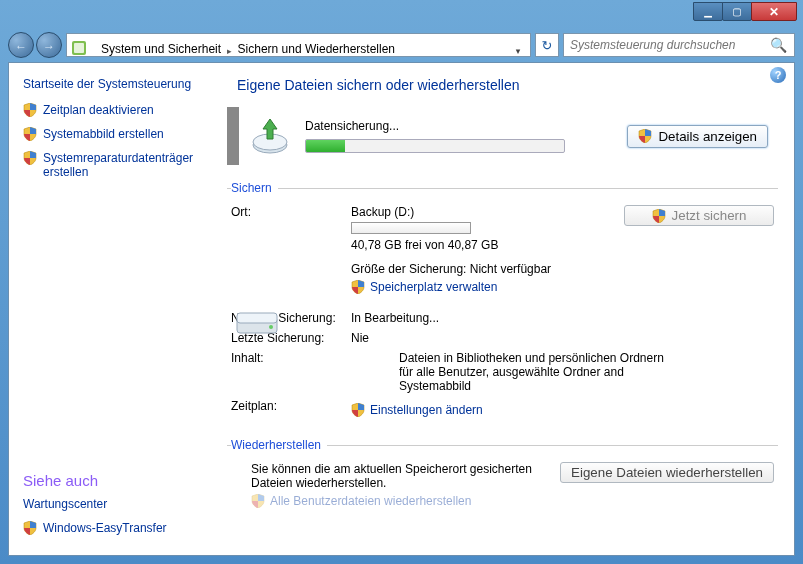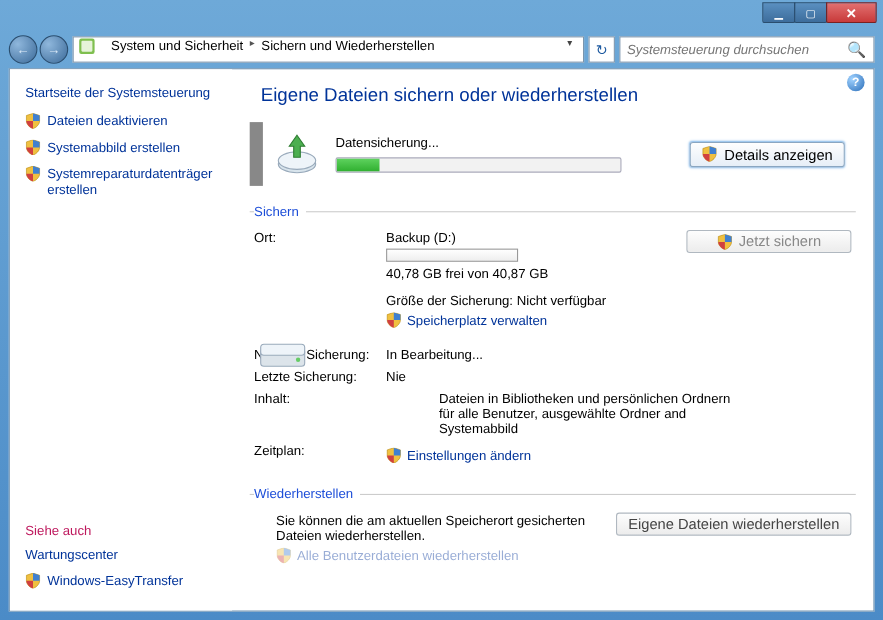--- a/index.html
+++ b/index.html
@@ -10,45 +10,45 @@
   .titlebar { height: 28px; display: flex; justify-content: flex-end; align-items: flex-start; padding-right: 6px; }
   .win-btns { display: flex; margin-top: 2px; }
   .win-btn { width: 30px; height: 19px; border: 1px solid #2a4d6e; border-radius: 0 0 2px 2px; margin-left: -1px; display: flex; align-items: center; justify-content: center; font-size: 10px; color: #fff; background: linear-gradient(#5a8fc0, #3d6d9c); cursor: default; }
   .win-btn.close { width: 46px; background: linear-gradient(#e27070, #c83a3a); border-color: #7a2020; }
   .win-btn.close span { font-size: 12px; font-weight: bold; }
 
   
   .navbar { height: 34px; display: flex; align-items: center; padding: 0 8px; gap: 4px; }
   .nav-arrows { display: flex; gap: 2px; }
   .nav-arrow { width: 26px; height: 26px; border-radius: 50%; background: radial-gradient(circle at 30% 30%, #8fb7dc, #3c6b9a); border: 1px solid #2a4d6e; display: flex; align-items: center; justify-content: center; color: #d9e8f6; font-size: 12px; }
-  .addressbar { flex: 1; height: 24px; background: #fff; border: 1px solid #7a95ad; display: flex; align-items: flex-start; padding: 0 4px; gap: 6px; font-size: 12px; }
+  .addressbar { flex: 1; height: 24px; background: #fff; border: 1px solid #7a95ad; display: flex; align-items: flex-end; padding: 0 4px; gap: 6px; font-size: 12px; }
   .addr-icon { width: 16px; height: 16px; }
   .addr-sep { color: #555; font-size: 9px; }
   .addr-drop { width: 16px; text-align: center; color: #444; font-size: 9px; }
   .refresh-btn { width: 24px; height: 24px; background: #fff; border: 1px solid #7a95ad; display: flex; align-items: center; justify-content: center; color: #1e5aa0; font-size: 13px; }
   .searchbox { width: 232px; height: 24px; background: #fff; border: 1px solid #7a95ad; display: flex; align-items: center; padding: 0 6px; }
   .searchbox input { border: none; outline: none; flex: 1; font-size: 12px; font-style: italic; color: #c2410c; background: transparent; }
   .searchbox .sicon { color: #2a6db8; font-size: 14px; }
 
   
   .content-frame { position: absolute; top: 62px; left: 8px; right: 8px; bottom: 8px; background: #fff; border: 1px solid #6b8fb0; display: flex; }
   .help-icon { position: absolute; top: 4px; right: 8px; width: 16px; height: 16px; border-radius: 50%; background: radial-gradient(circle at 30% 30%, #a0d2ff, #2a6db8); color: #fff; font-size: 11px; font-weight: bold; display: flex; align-items: center; justify-content: center; cursor: pointer; }
 
   
   .sidebar { width: 202px; background: #fff; padding: 14px 10px 10px 14px; display: flex; flex-direction: column; }
   .sidebar .home-link { color: #003399; font-size: 12px; margin-bottom: 12px; }
   .task { display: flex; align-items: flex-start; gap: 6px; margin-bottom: 10px; color: #003399; cursor: pointer; }
   .shield { width: 14px; height: 14px; flex-shrink: 0; }
   .sidebar-bottom { margin-top: auto; }
-  .see-also { color: #be185d; font-size: 12px; margin-bottom: 8px; }
+  .see-also { color: #8b5cf6; font-size: 15px; margin-bottom: 8px; }
   .bottom-link { color: #003399; margin-bottom: 10px; display: flex; align-items: center; gap: 6px; cursor: pointer; }
 
   
   .main { flex: 1; padding: 14px 16px 0 16px; overflow: hidden; position: relative; }
-  .page-title { color: #003399; font-size: 17px; font-weight: normal; margin-bottom: 14px; margin-left: 10px; }
+  .page-title { color: #003399; font-size: 14px; font-weight: normal; margin-bottom: 14px; margin-left: 10px; }
 
   .progress-box { display: flex; align-items: center; border-left: 12px solid #888; padding: 8px 10px; margin-bottom: 16px; background: #fff; }
   .prog-icon { width: 42px; height: 42px; margin-right: 14px; }
   .prog-center { flex: 1; }
   .prog-label { font-size: 12px; margin-bottom: 6px; }
   .progressbar { width: 260px; height: 14px; border: 1px solid #aab; border-radius: 2px; background: #f2f2f2; overflow: hidden; position: relative; }
   .progressbar .fill { height: 100%; width: 15%; background: linear-gradient(#5fd35f, #2faf2f); }
   .details-btn { padding: 3px 10px; border: 1px solid #8aa6c1; border-radius: 3px; background: linear-gradient(#fefefe,#e6eef7); display: flex; align-items: center; gap: 6px; cursor: pointer; box-shadow: 0 0 2px #7bb3e8; }
 
   fieldset.section { border: none; border-top: 1px solid #ccc; margin: 0 0 12px 0; padding: 10px 4px 0 4px; }
@@ -121,21 +121,21 @@
 
   <div class="sidebar">
     <div class="home-link">Startseite der Systemsteuerung</div>
 
     <div class="task">
       <svg class="shield" viewBox="0 0 14 14">
           <path d="M7 0 L13 2 V7 C13 10 10 13 7 14 C4 13 1 10 1 7 V2 Z" fill="#f0c040" stroke="#b08000" stroke-width="0.5"></path>
           <path d="M7 0 L13 2 V7 L7 7 Z" fill="#4080d0"></path>
           <path d="M7 7 L7 14 C4 13 1 10 1 7 Z" fill="#d04040"></path>
         </svg>
-      <span>Dateien deaktivieren</span>
+      <span>Zeitplan deaktivieren</span>
     </div>
     <div class="task">
       <svg class="shield" viewBox="0 0 14 14">
           <path d="M7 0 L13 2 V7 C13 10 10 13 7 14 C4 13 1 10 1 7 V2 Z" fill="#f0c040" stroke="#b08000" stroke-width="0.5"></path>
           <path d="M7 0 L13 2 V7 L7 7 Z" fill="#4080d0"></path>
           <path d="M7 7 L7 14 C4 13 1 10 1 7 Z" fill="#d04040"></path>
         </svg>
       <span>Systemabbild erstellen</span>
     </div>
     <div class="task">

